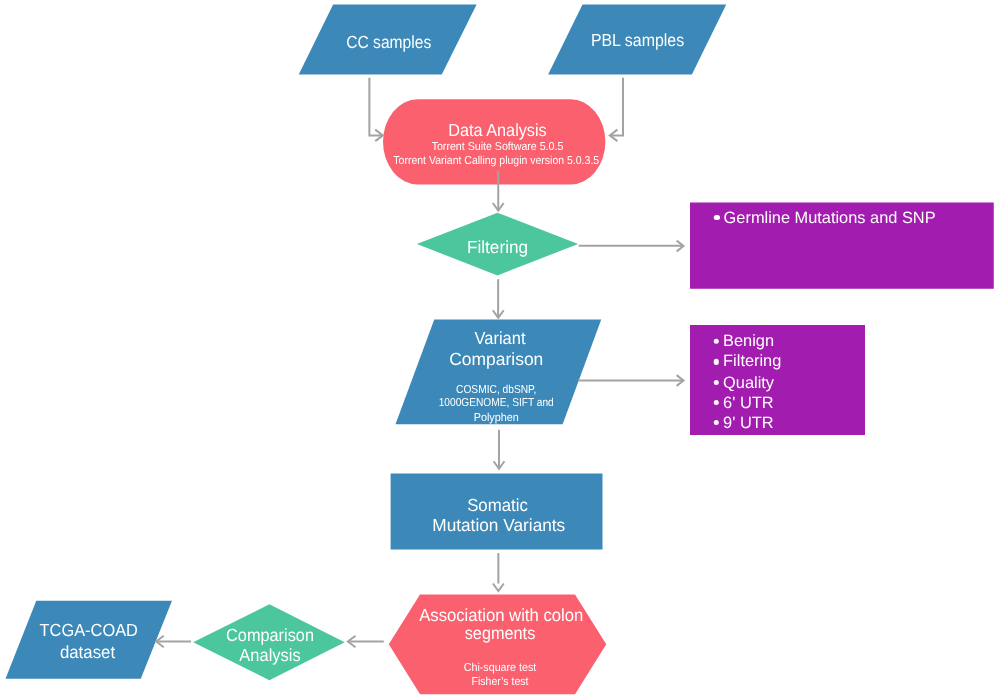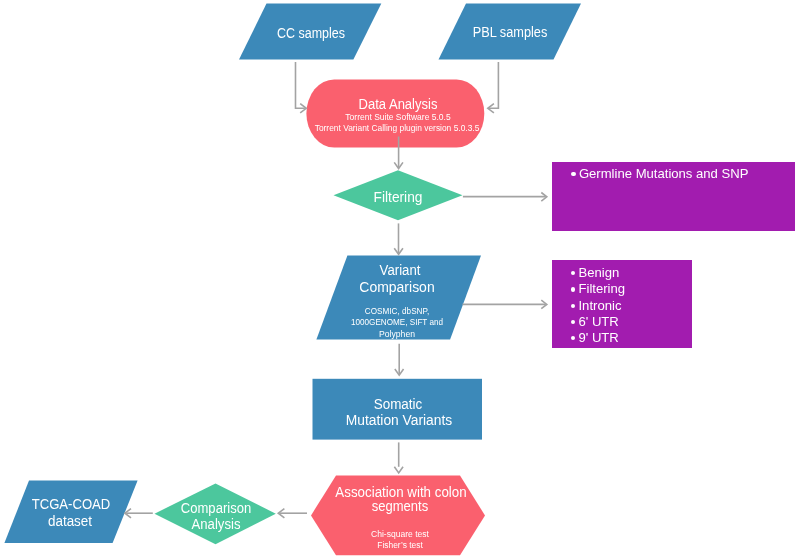--- a/index.html
+++ b/index.html
@@ -91,18 +91,18 @@
   <div class="bullets" style="left:552.4px;top:161.8px;width:242.7px;height:69.2px;padding:4px 0 0 18.3px;">
     <ul>
       <li><span class="b">•</span><span>Germline Mutations and SNP</span></li>
     </ul>
   </div>
 
   <div class="bullets b2" style="left:552px;top:259.5px;width:139.5px;height:88.5px;padding:5.5px 0 0 18.3px;">
     <ul>
       <li><span class="b">•</span><span>Benign</span></li>
       <li><span class="b">•</span><span>Filtering</span></li>
-      <li><span class="b">•</span><span>Intronic</span></li>
+      <li><span class="b">•</span><span>Quality</span></li>
       <li><span class="b">•</span><span>6' UTR</span></li>
       <li><span class="b">•</span><span>9' UTR</span></li>
     </ul>
   </div>
 </div>
 
 </body></html>

